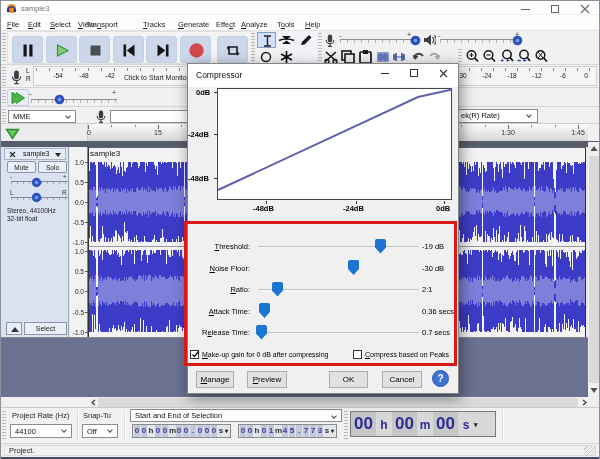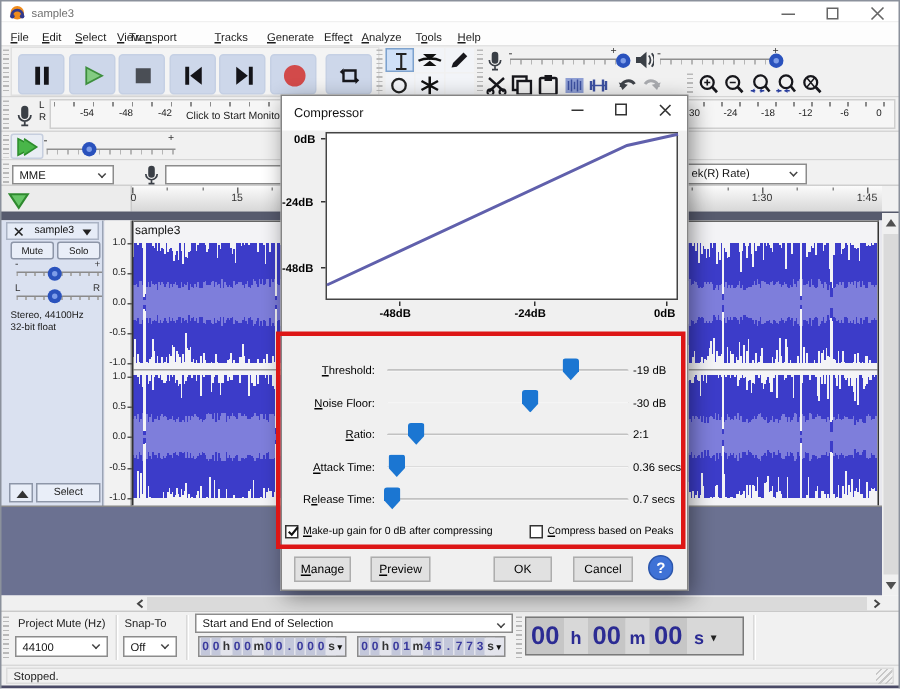--- a/index.html
+++ b/index.html
@@ -363,37 +363,37 @@
 <svg class="abs" style="left:90px;top:399px" width="7" height="7">
     <path d="M5 1 L2 3.5 L5 6" fill="none" stroke="#444" stroke-width="1.3"></path>
   </svg>
 <svg class="abs" style="left:581px;top:399px" width="7" height="7">
     <path d="M2 1 L5 3.5 L2 6" fill="none" stroke="#444" stroke-width="1.3"></path>
   </svg>
 
 
 <div class="abs" style="left:0;top:407px;width:600px;height:36px;background:#f1f1f1;border-top:1px solid #c9c9c9"></div>
 <div class="grip" style="left:2px;top:411px;height:28px"></div>
-<div class="mlabel" style="left:12px">Project Mute (Hz)</div>
+<div class="mlabel" style="left:12px">Project Rate (Hz)</div>
 <div class="combo" style="left:10px;top:423.5px;width:62px;height:14px;line-height:13px">44100<span class="chev"></span></div>
 <div class="etched" style="left:77px;top:410px;height:30px"></div>
 <div class="mlabel" style="left:83px">Snap-To</div>
 <div class="combo" style="left:82px;top:423.5px;width:36px;height:14px;line-height:13px">Off<span class="chev"></span></div>
 <div class="etched" style="left:124px;top:410px;height:30px"></div>
 <div class="combo" style="left:130px;top:409px;width:212px;height:13px;line-height:12px">Start and End of Selection<span class="chev"></span></div>
 <div class="abs" style="left:132px;top:423.5px;width:99px;height:14px;background:#e3e4ec;border:1px solid #8c8c8c;font-size:8px;font-weight:bold;line-height:12.5px;overflow:hidden;white-space:nowrap;padding-left:1px"><span style="display:inline-block;width:6px;margin-right:1px;background:#c3c7da;color:#3b3b9e;text-align:center;height:12px">0</span><span style="display:inline-block;width:6px;margin-right:1px;background:#c3c7da;color:#3b3b9e;text-align:center;height:12px">0</span><span style="display:inline-block;width:6px;margin-right:1px;background:#e3e4ec;color:#333;text-align:center;height:12px">h</span><span style="display:inline-block;width:6px;margin-right:1px;background:#c3c7da;color:#3b3b9e;text-align:center;height:12px">0</span><span style="display:inline-block;width:6px;margin-right:1px;background:#c3c7da;color:#3b3b9e;text-align:center;height:12px">0</span><span style="display:inline-block;width:6px;margin-right:1px;background:#e3e4ec;color:#333;text-align:center;height:12px">m</span><span style="display:inline-block;width:6px;margin-right:1px;background:#c3c7da;color:#3b3b9e;text-align:center;height:12px">0</span><span style="display:inline-block;width:6px;margin-right:1px;background:#c3c7da;color:#3b3b9e;text-align:center;height:12px">0</span><span style="display:inline-block;width:6px;margin-right:1px;background:#c3c7da;color:#3b3b9e;text-align:center;height:12px">.</span><span style="display:inline-block;width:6px;margin-right:1px;background:#c3c7da;color:#3b3b9e;text-align:center;height:12px">0</span><span style="display:inline-block;width:6px;margin-right:1px;background:#c3c7da;color:#3b3b9e;text-align:center;height:12px">0</span><span style="display:inline-block;width:6px;margin-right:1px;background:#c3c7da;color:#3b3b9e;text-align:center;height:12px">0</span><span style="display:inline-block;width:6px;margin-right:1px;background:#e3e4ec;color:#333;text-align:center;height:12px">s</span><span style="color:#111;font-size:6px;letter-spacing:-1px">▾</span></div>
 <div class="abs" style="left:238px;top:423.5px;width:99px;height:14px;background:#e3e4ec;border:1px solid #8c8c8c;font-size:8px;font-weight:bold;line-height:12.5px;overflow:hidden;white-space:nowrap;padding-left:1px"><span style="display:inline-block;width:6px;margin-right:1px;background:#c3c7da;color:#3b3b9e;text-align:center;height:12px">0</span><span style="display:inline-block;width:6px;margin-right:1px;background:#c3c7da;color:#3b3b9e;text-align:center;height:12px">0</span><span style="display:inline-block;width:6px;margin-right:1px;background:#e3e4ec;color:#333;text-align:center;height:12px">h</span><span style="display:inline-block;width:6px;margin-right:1px;background:#c3c7da;color:#3b3b9e;text-align:center;height:12px">0</span><span style="display:inline-block;width:6px;margin-right:1px;background:#c3c7da;color:#3b3b9e;text-align:center;height:12px">1</span><span style="display:inline-block;width:6px;margin-right:1px;background:#e3e4ec;color:#333;text-align:center;height:12px">m</span><span style="display:inline-block;width:6px;margin-right:1px;background:#c3c7da;color:#3b3b9e;text-align:center;height:12px">4</span><span style="display:inline-block;width:6px;margin-right:1px;background:#c3c7da;color:#3b3b9e;text-align:center;height:12px">5</span><span style="display:inline-block;width:6px;margin-right:1px;background:#c3c7da;color:#3b3b9e;text-align:center;height:12px">.</span><span style="display:inline-block;width:6px;margin-right:1px;background:#c3c7da;color:#3b3b9e;text-align:center;height:12px">7</span><span style="display:inline-block;width:6px;margin-right:1px;background:#c3c7da;color:#3b3b9e;text-align:center;height:12px">7</span><span style="display:inline-block;width:6px;margin-right:1px;background:#c3c7da;color:#3b3b9e;text-align:center;height:12px">3</span><span style="display:inline-block;width:6px;margin-right:1px;background:#e3e4ec;color:#333;text-align:center;height:12px">s</span><span style="color:#111;font-size:6px;letter-spacing:-1px">▾</span></div>
 <div class="grip" style="left:344px;top:411px;height:28px"></div>
 <div class="abs" style="left:350px;top:411px;width:146px;height:26px;background:#d8d8d8;border:1px solid #7a7a7a;font-weight:bold;line-height:24px;overflow:hidden;white-space:nowrap"><span style="display:inline-block;width:25px;background:#c6c6c6;color:#2b2b93;text-align:center;font-size:17px;vertical-align:baseline">00</span><span style="display:inline-block;width:16px;background:#d8d8d8;color:#2b2b93;text-align:center;font-size:12px;vertical-align:baseline">h</span><span style="display:inline-block;width:25px;background:#c6c6c6;color:#2b2b93;text-align:center;font-size:17px;vertical-align:baseline">00</span><span style="display:inline-block;width:16px;background:#d8d8d8;color:#2b2b93;text-align:center;font-size:12px;vertical-align:baseline">m</span><span style="display:inline-block;width:25px;background:#c6c6c6;color:#2b2b93;text-align:center;font-size:17px;vertical-align:baseline">00</span><span style="display:inline-block;width:16px;background:#d8d8d8;color:#2b2b93;text-align:center;font-size:12px;vertical-align:baseline">s</span><span style="color:#222;font-size:7px;vertical-align:2px">▾</span></div>
 <div class="etched" style="left:502px;top:410px;height:30px"></div>
 
 
 <div class="abs" style="left:0;top:443px;width:600px;height:16px;background:#f0f0f0;border-top:1px solid #d8d8d8"></div>
 <div class="abs" style="left:4px;top:445px;width:592px;height:11px;background:#f1f1f1;border:1px solid #dcdcdc"></div>
-<div class="abs" style="left:9px;top:446px;font-size:7.5px;color:#222">Stopped.</div>
+<div class="abs" style="left:9px;top:446px;font-size:7.5px;color:#222">Project.</div>
 <div class="abs" style="left:584px;top:446px;width:11px;height:10px;background-image:repeating-linear-gradient(135deg,transparent 0 2px,#c8c8c8 2px 3px)"></div>
 <div class="abs" style="left:0;top:456.5px;width:600px;height:2.5px;background:#4a4a66"></div>
 
 
 <div class="abs" style="left:187px;top:63px;width:272px;height:331px;background:#f0f0f0;border:1px solid #848484;box-shadow:2px 4px 14px rgba(0,0,0,.45)"></div>
 <div class="abs" style="left:188px;top:64px;width:270px;height:23px;background:#fff"></div>
 <div class="abs" style="left:196px;top:70px;font-size:8.5px;color:#111">Compressor</div>
 <div class="abs" style="left:381px;top:73px;width:8px;height:1px;background:#333"></div>
 <div class="abs" style="left:410px;top:69px;width:8px;height:8px;border:1px solid #333"></div>
 <svg class="abs" style="left:439px;top:69px" width="9" height="9">

